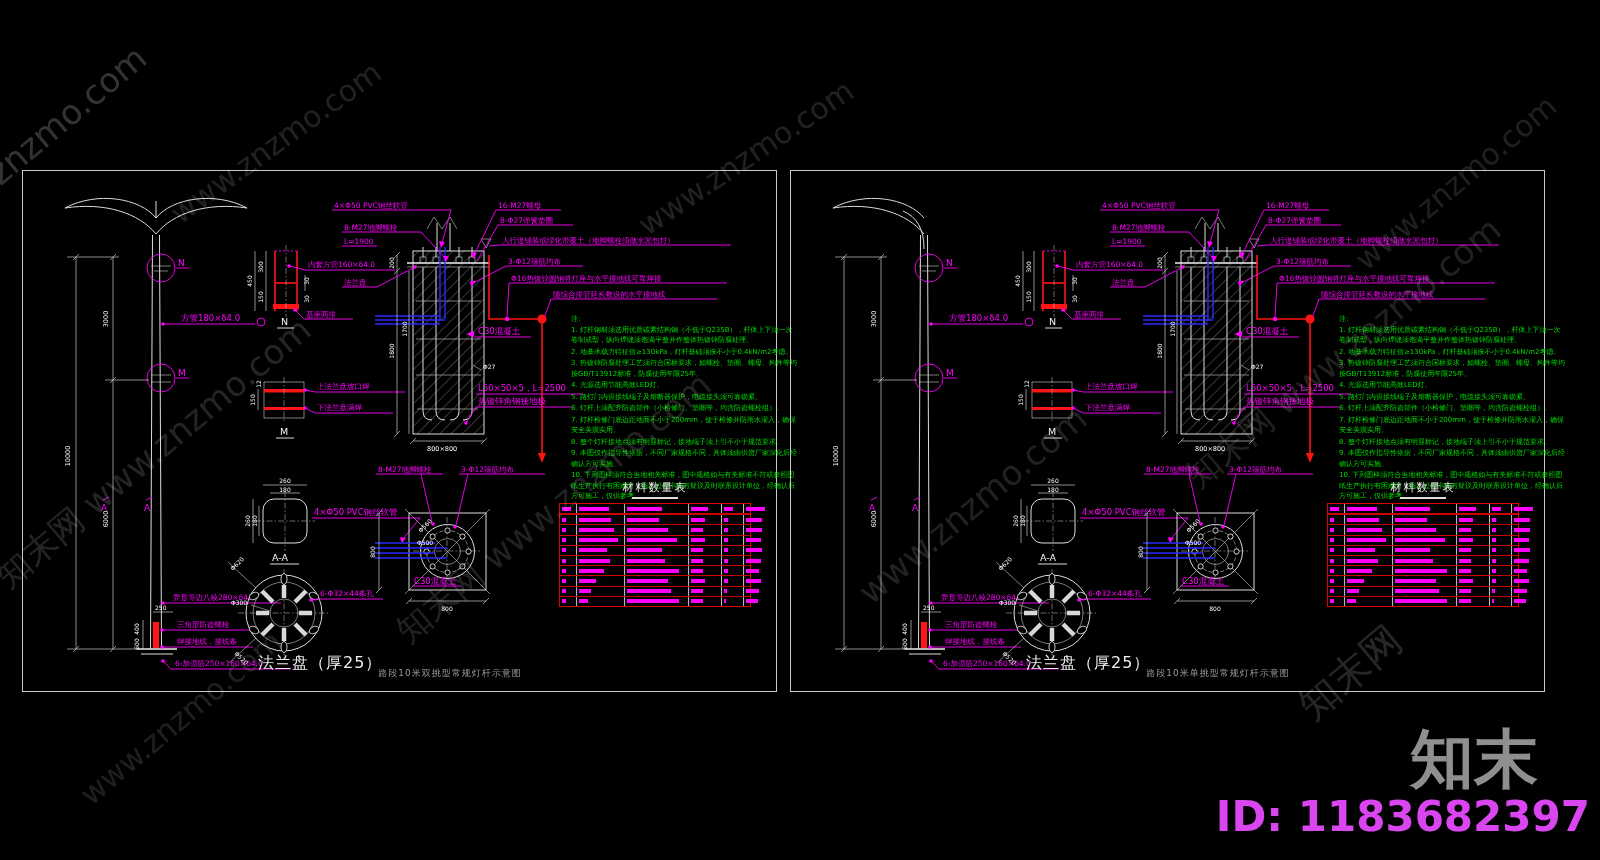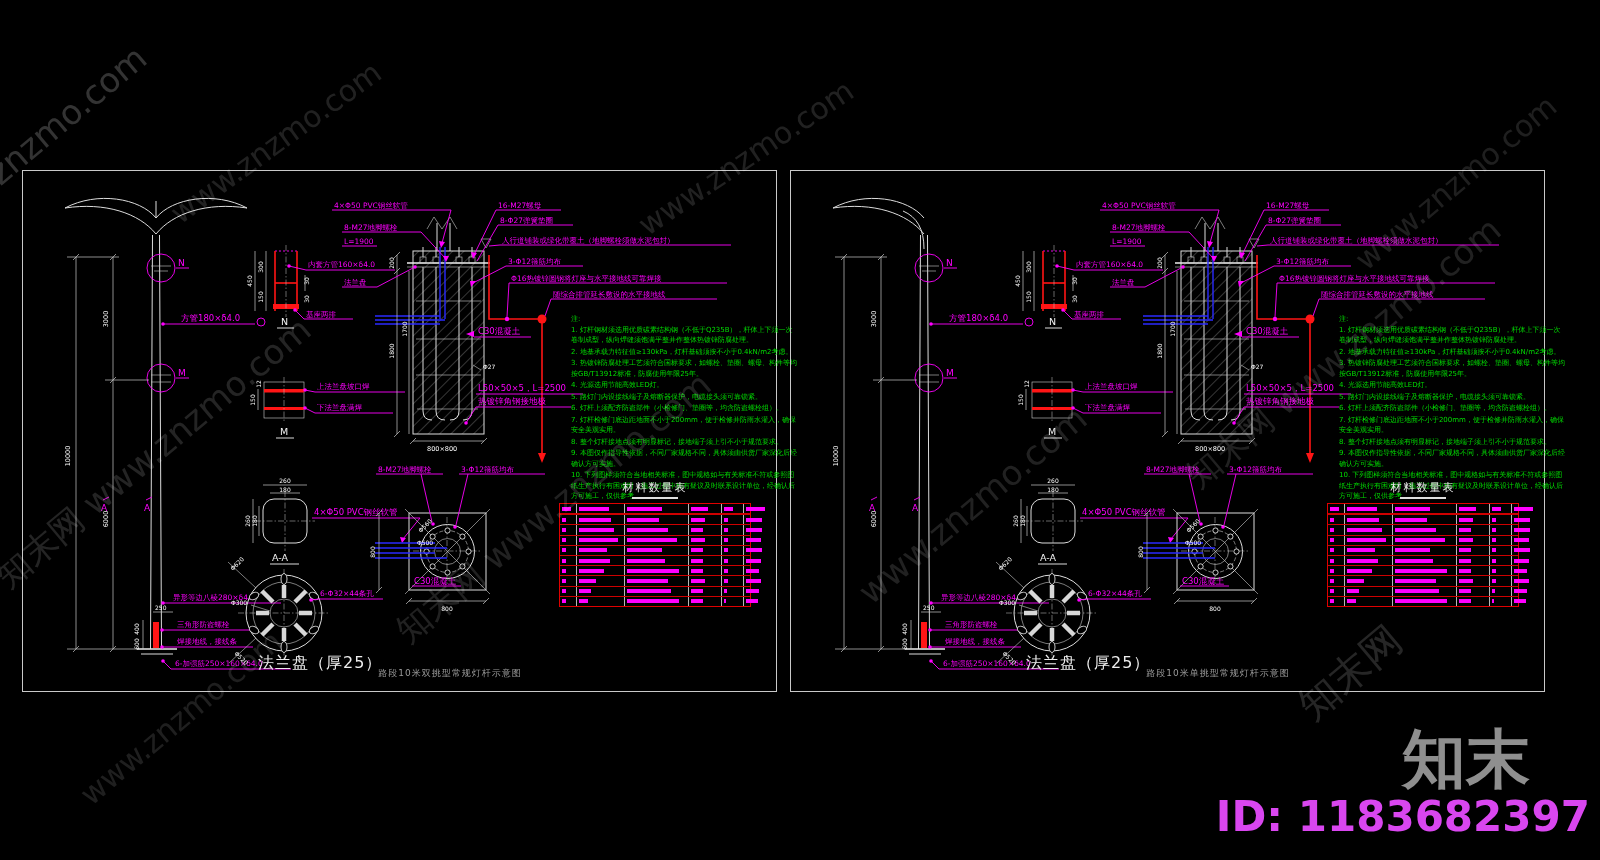--- a/index.html
+++ b/index.html
@@ -46,21 +46,21 @@
 .mcell{display:flex;align-items:center;padding:0 2px;border-left:1px solid #b9b9b9;overflow:hidden;}
 .mcell:first-child{border-left:none;}
 .mcell:nth-child(1){flex:0 0 6.5%}.mcell:nth-child(2){flex:0 0 22.5%}
 .mcell:nth-child(3){flex:0 0 31%}.mcell:nth-child(4){flex:0 0 14.5%}
 .mcell:nth-child(5){flex:0 0 9%}.mcell:nth-child(6){flex:0 0 14.5%}
 .mbar{height:4px;background:#ff00ff;}
 .caption{position:absolute;left:322px;top:496px;width:210px;text-align:center;color:#9a9a9a;
   font-size:9px;letter-spacing:1px;}
 
 .wm{position:absolute;color:#fff;white-space:nowrap;pointer-events:none;z-index:5;}
-#brand{position:absolute;right:70px;top:716px;color:#8f8f8f;font-size:64px;font-weight:bold;z-index:6;}
+#brand{position:absolute;right:62px;top:716px;color:#8f8f8f;font-size:64px;font-weight:bold;z-index:6;}
 #idtext{position:absolute;right:10px;top:792px;color:#d946ef;font-size:42px;font-weight:bold;z-index:6;}
 </style>
 </head>
 <body>
 
 <div id="stage">
   <div id="panels">
 <div class="panel" data-arm="double" style="left: 22px;">
   <svg width="753" height="520" viewBox="0 0 753 520">
     <defs>

